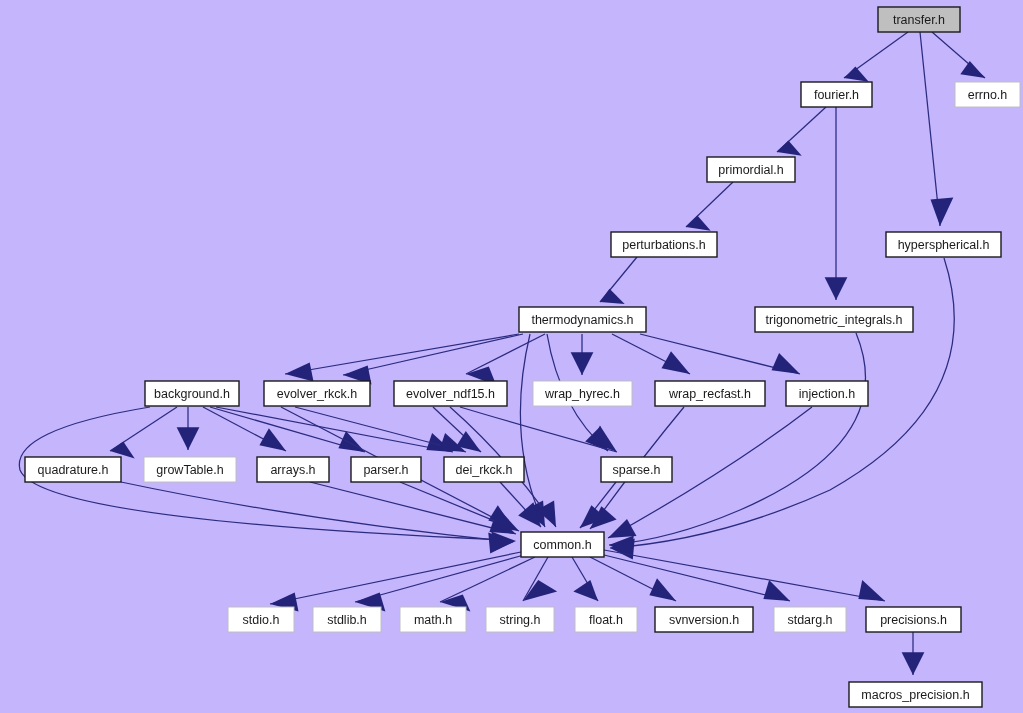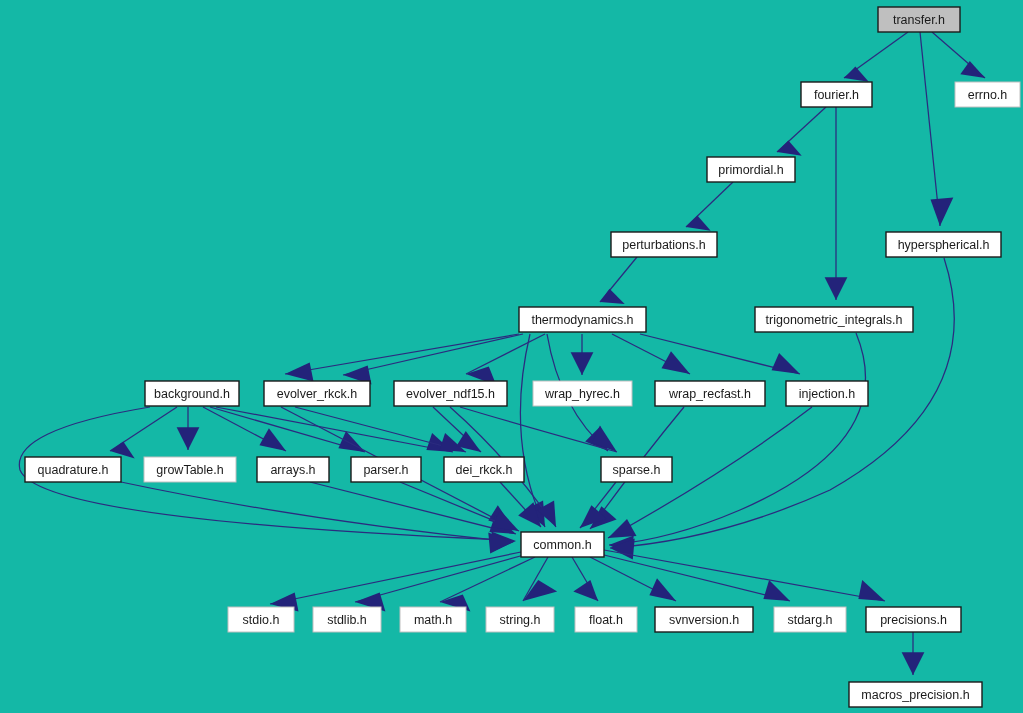--- a/index.html
+++ b/index.html
@@ -4,21 +4,21 @@
 <style>
   html, body {
     margin: 0;
     padding: 0;
     background: #ffffff;
   }
   #graph-root {
     position: relative;
     width: 1023px;
     height: 713px;
-    background: #14b8a6;
+    background: #c4b5fd;
     font-family: "Liberation Sans", sans-serif;
     overflow: hidden;
   }
   svg#graph-canvas {
     position: absolute;
     left: 0;
     top: 0;
     width: 1023px;
     height: 713px;
     display: block;

